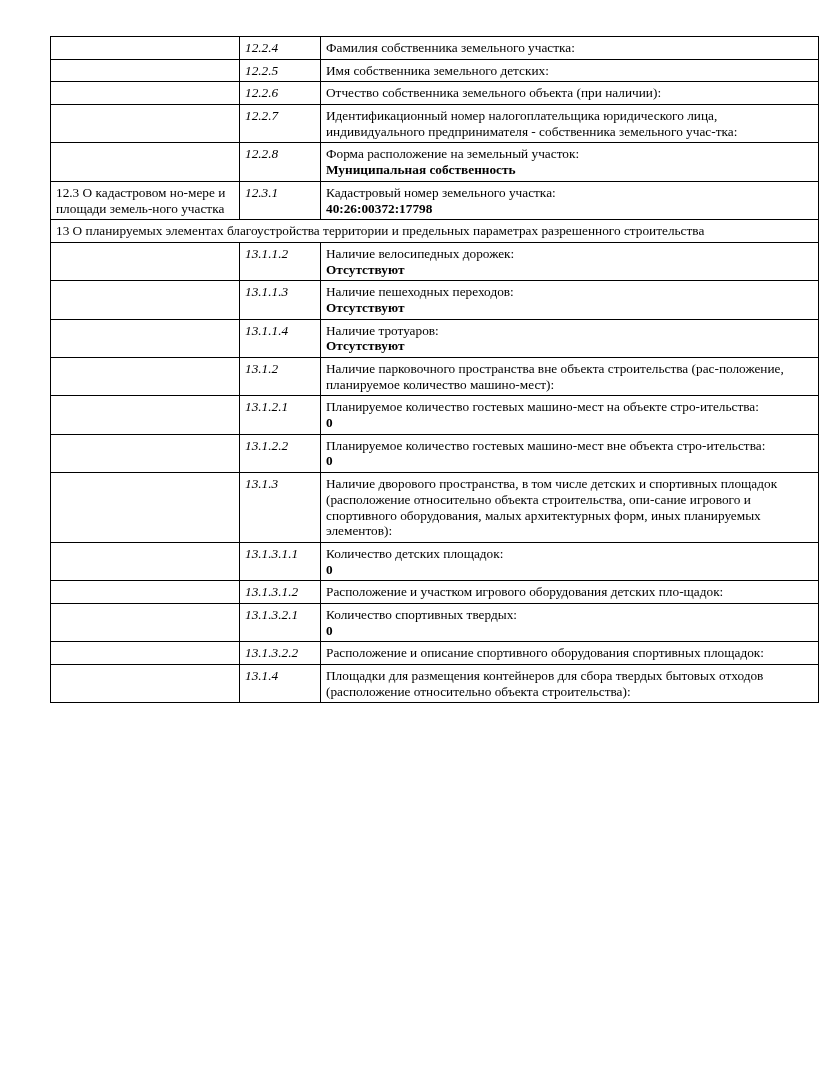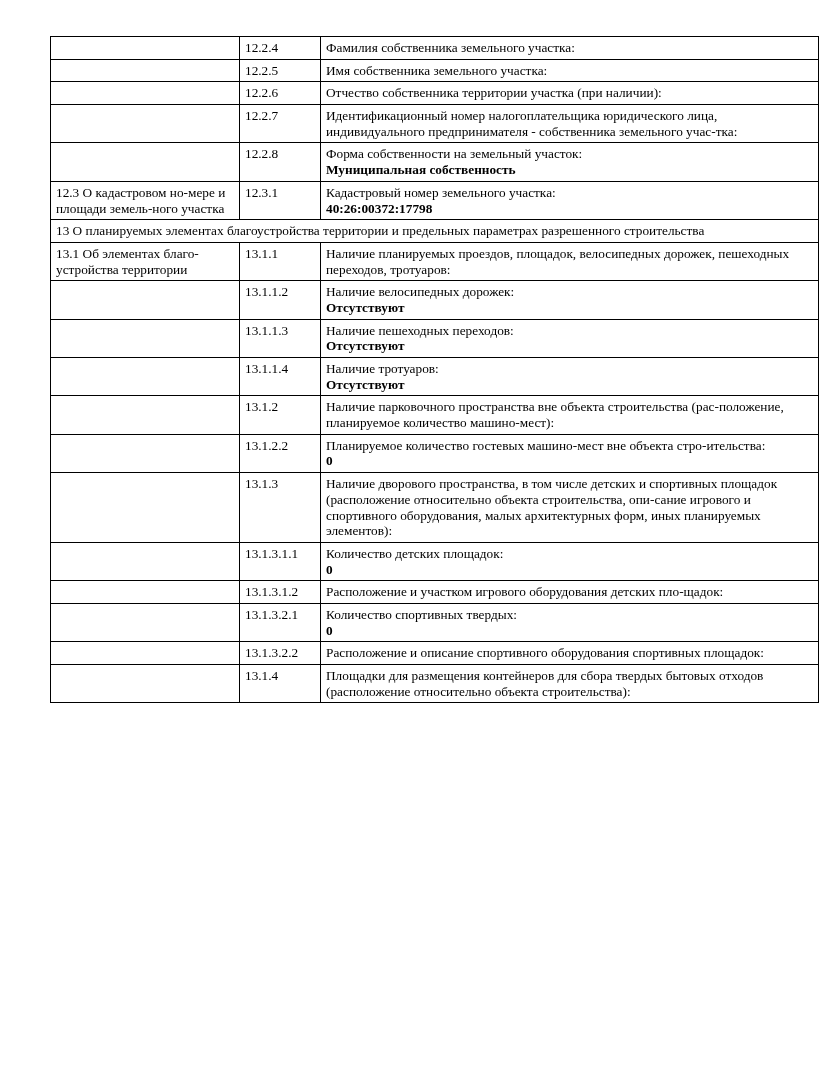--- a/index.html
+++ b/index.html
@@ -32,85 +32,78 @@
     padding: 3px 5px 3px 5px;
     font-size: 13.3px;
     line-height: 1.18;
   }
   td.col-a { width: 178px; }
   td.col-b { width: 70px; }
   td.col-c { width: 487px; }
   td.wide-ab { }
   .cellline { display: block; }
   .cellline.b { font-weight: bold; }
-  .num { text-align: left; }
+  .num { text-align: left; font-style: italic; }
 </style>
 </head>
 <body>
 
 <div class="page">
   <table class="doc-table">
     <tbody>
 
       <tr>
         <td class="col-a"></td>
         <td class="col-b num">12.2.4</td>
         <td class="col-c">
           <span class="cellline">Фамилия собственника земельного участка:</span>
         </td>
       </tr>
       <tr>
         <td class="col-a"></td>
         <td class="col-b num">12.2.5</td>
         <td class="col-c">
-          <span class="cellline">Имя собственника земельного участка:</span>
+          <span class="cellline">Имя собственника земельного детских:</span>
         </td>
       </tr>
       <tr>
         <td class="col-a"></td>
         <td class="col-b num">12.2.6</td>
         <td class="col-c">
-          <span class="cellline">Отчество собственника территории участка (при наличии):</span>
+          <span class="cellline">Отчество собственника земельного объекта (при наличии):</span>
         </td>
       </tr>
       <tr>
         <td class="col-a"></td>
         <td class="col-b num">12.2.7</td>
         <td class="col-c">
           <span class="cellline">Идентификационный номер налогоплательщика юридического лица, индивидуального предпринимателя - собственника земельного учас-тка:</span>
         </td>
       </tr>
       <tr>
         <td class="col-a"></td>
         <td class="col-b num">12.2.8</td>
         <td class="col-c">
-          <span class="cellline">Форма собственности на земельный участок:</span>
+          <span class="cellline">Форма расположение на земельный участок:</span>
           <span class="cellline b">Муниципальная собственность</span>
         </td>
       </tr>
       <tr>
         <td class="col-a">12.3 О кадастровом но-мере и площади земель-ного участка</td>
         <td class="col-b num">12.3.1</td>
         <td class="col-c">
           <span class="cellline">Кадастровый номер земельного участка:</span>
           <span class="cellline b">40:26:00372:17798</span>
         </td>
       </tr>
 
       <tr>
         <td class="wide-ab" colspan="3">13 О планируемых элементах благоустройства территории и предельных параметрах разрешенного строительства</td>
       </tr>
 
-      <tr>
-        <td class="col-a">13.1 Об элементах благо-устройства территории</td>
-        <td class="col-b num">13.1.1</td>
-        <td class="col-c">
-          <span class="cellline">Наличие планируемых проездов, площадок, велосипедных дорожек, пешеходных переходов, тротуаров:</span>
-        </td>
-      </tr>
       <tr>
         <td class="col-a"></td>
         <td class="col-b num">13.1.1.2</td>
         <td class="col-c">
           <span class="cellline">Наличие велосипедных дорожек:</span>
           <span class="cellline b">Отсутствуют</span>
         </td>
       </tr>
       <tr>
         <td class="col-a"></td>
@@ -126,20 +119,28 @@
         <td class="col-c">
           <span class="cellline">Наличие тротуаров:</span>
           <span class="cellline b">Отсутствуют</span>
         </td>
       </tr>
       <tr>
         <td class="col-a"></td>
         <td class="col-b num">13.1.2</td>
         <td class="col-c">
           <span class="cellline">Наличие парковочного пространства вне объекта строительства (рас-положение, планируемое количество машино-мест):</span>
+        </td>
+      </tr>
+      <tr>
+        <td class="col-a"></td>
+        <td class="col-b num">13.1.2.1</td>
+        <td class="col-c">
+          <span class="cellline">Планируемое количество гостевых машино-мест на объекте стро-ительства:</span>
+          <span class="cellline b">0</span>
         </td>
       </tr>
       <tr>
         <td class="col-a"></td>
         <td class="col-b num">13.1.2.2</td>
         <td class="col-c">
           <span class="cellline">Планируемое количество гостевых машино-мест вне объекта стро-ительства:</span>
           <span class="cellline b">0</span>
         </td>
       </tr>

